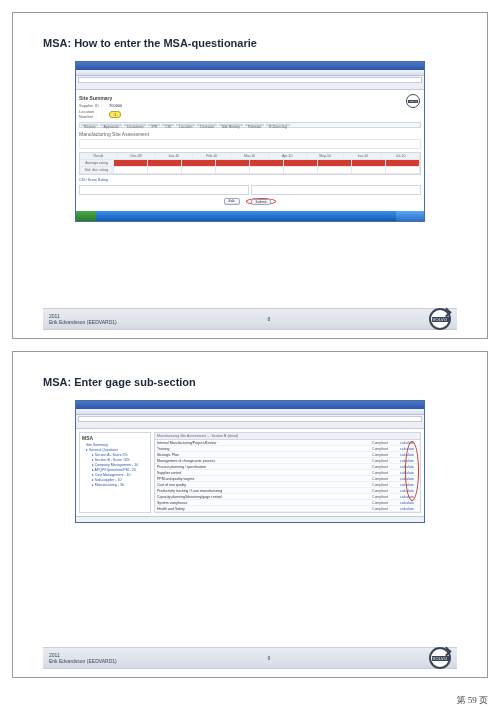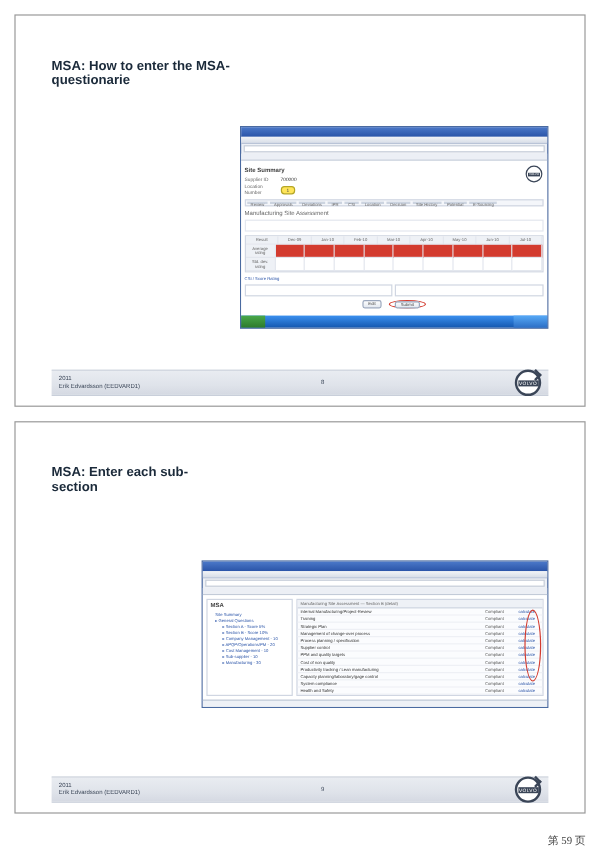--- a/index.html
+++ b/index.html
@@ -11,23 +11,23 @@
     font-size: 6px;
     padding: 12px 12px 0 12px;
     display: flex;
     flex-direction: column;
     gap: 12px;
   }
   .slide {
     border: 1px solid #999;
     height: 328px;
     position: relative;
-    padding: 36px 30px 8px 30px;
+    padding: 24px 30px 8px 30px;
     display: flex;
-    flex-direction: row;
+    flex-direction: column;
   }
   .slide-title {
     font-size: 11px;
     font-weight: bold;
     color: #1b2a3a;
     margin-bottom: 12px;
   }
   .sshot {
     align-self: center;
     width: 350px;
@@ -193,21 +193,21 @@
       <div>Erik Edvardsson (EEDVARD1)</div>
     </div>
     <div style="margin-right:8px;">8</div>
     <div class="logo">
         <span>VOLVO</span>
       </div>
   </div>
 </div>
 
 <div class="slide">
-  <div class="slide-title">MSA: Enter each sub-section</div>
+  <div class="slide-title">MSA: Enter gage sub-section</div>
 
   <div class="sshot" style="position:relative;">
     <div class="ie-title"></div>
     <div class="ie-toolbar"></div>
     <div class="ie-address"></div>
     <div class="ie-tabs"></div>
 
     <div class="content">
       <div class="cols">
         <div class="nav">

